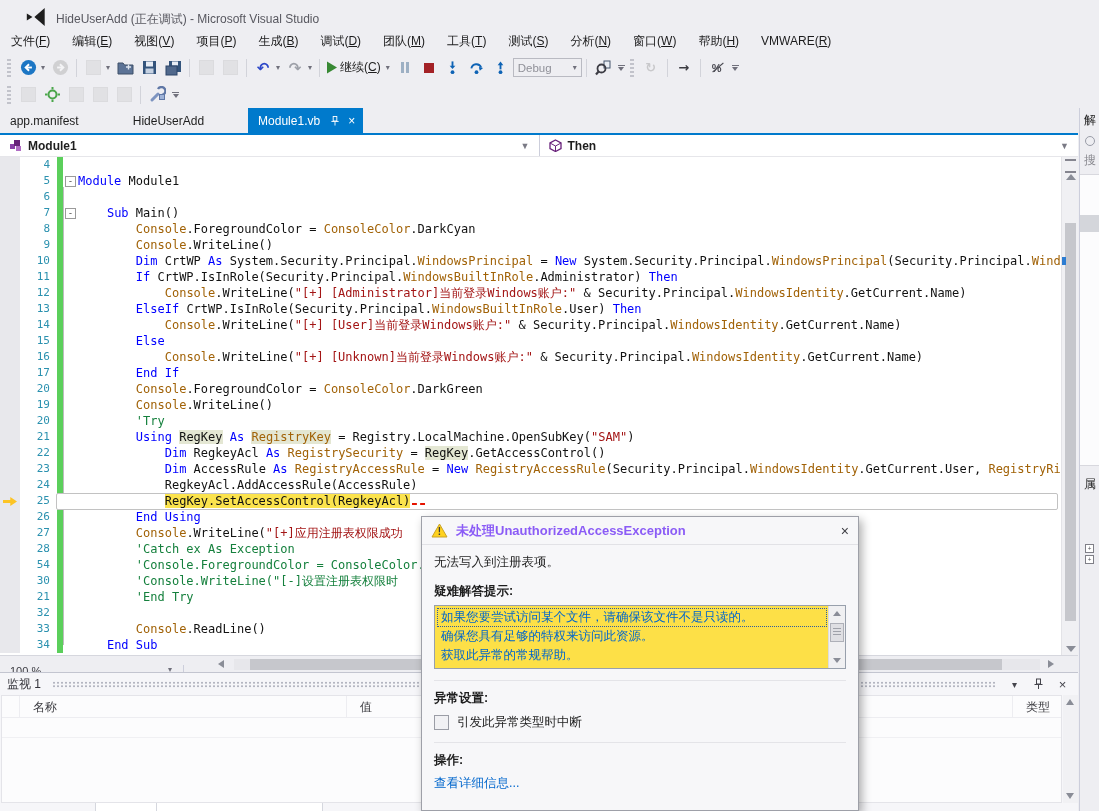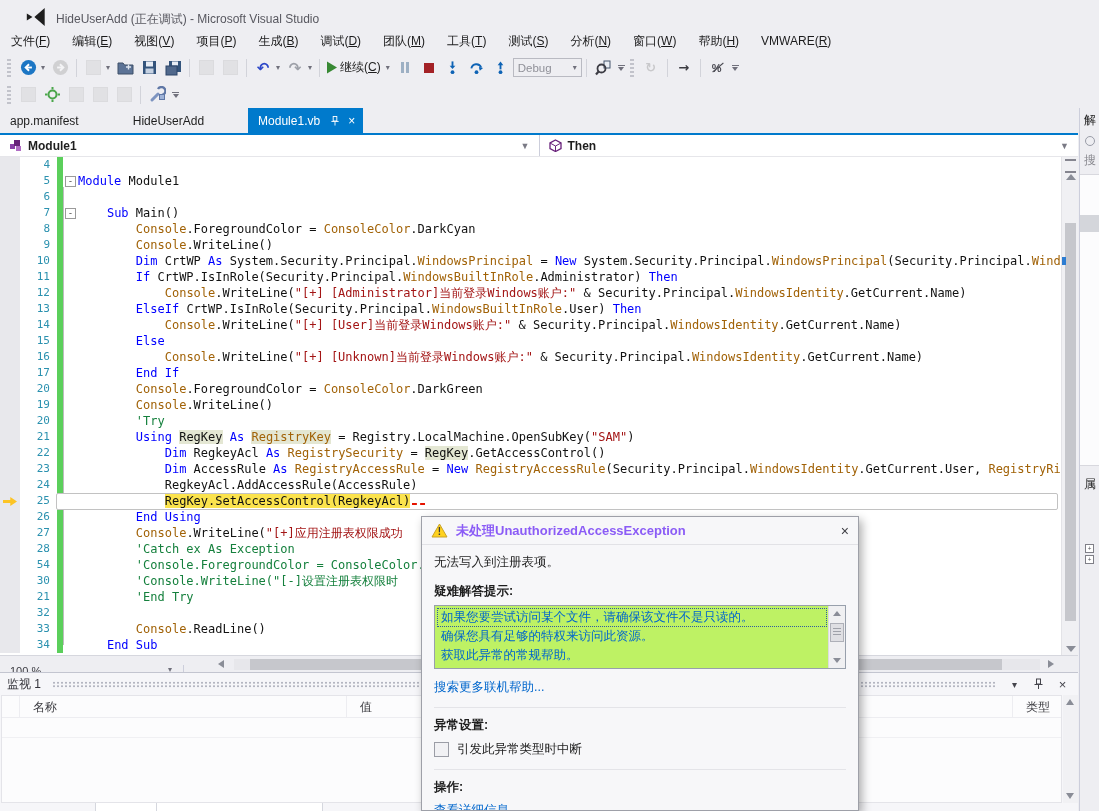--- a/index.html
+++ b/index.html
@@ -116,21 +116,21 @@
   .rs-plus2{top:447px}
   
   .exc-dialog{position:absolute;left:421px;top:516px;width:438px;height:295px;background:#f7f7f9;border:1px solid #9ea0a8;
               box-shadow:3px 4px 9px rgba(0,0,0,.32);z-index:20;box-sizing:border-box;font-size:12.5px;overflow:hidden}
   .exc-header{height:27px;display:flex;align-items:center;gap:8px;padding:0 9px;border-bottom:1px solid #e2e2e6}
   .exc-title{font-weight:bold;font-size:13px;color:#8b5cf6}
   .exc-close{margin-left:auto;color:#3e3e44;font-size:14px;line-height:14px}
   .exc-body{padding:9px 12px 0 12px}
   .exc-msg{color:#1e1e1e}
   .exc-label{font-weight:bold;margin:12px 0 5px;color:#1e1e1e}
-  .tips-box{position:relative;border:1px solid #98a0ac;background:#bef264;height:64px;padding:2px 18px 2px 2px;box-sizing:border-box}
+  .tips-box{position:relative;border:1px solid #98a0ac;background:#fde047;height:64px;padding:2px 18px 2px 2px;box-sizing:border-box}
   .tip-item{height:19px;line-height:19px;color:#0066cc;padding:0 4px;white-space:nowrap;overflow:hidden}
   .tip-item.focused{outline:1px dotted #2f5c9e;outline-offset:-1px}
   .tips-scroll{position:absolute;right:0;top:0;bottom:0;width:16px;background:#f0f0f2;border-left:1px solid #dcdce0}
   .ts-up{position:absolute;left:3.5px;top:5px;width:0;height:0;border-left:4px solid transparent;border-right:4px solid transparent;border-bottom:5px solid #8a8d97}
   .ts-down{position:absolute;left:3.5px;bottom:5px;width:0;height:0;border-left:4px solid transparent;border-right:4px solid transparent;border-top:5px solid #8a8d97}
   .ts-thumb{position:absolute;left:1px;top:17px;width:12px;height:17px;background:#dfdfe3;border:1px solid #aeb0b8;
             background-image:repeating-linear-gradient(#9fa1a9 0 1px,transparent 1px 3px);background-size:8px 9px;background-position:2px 4px;background-repeat:no-repeat}
   .exc-link{display:block;color:#0066cc;margin-top:10px;text-decoration:none}
   .exc-hr{height:1px;background:#e4e4e8;border:0;margin:11px 0 9px}
   .exc-check{display:flex;align-items:center;gap:8px;margin-top:7px}
@@ -494,21 +494,20 @@
           <div class="tip-item focused">如果您要尝试访问某个文件，请确保该文件不是只读的。</div>
           <div class="tip-item">确保您具有足够的特权来访问此资源。</div>
           <div class="tip-item">获取此异常的常规帮助。</div>
         </div>
       <div class="tips-scroll">
         <span class="ts-up"></span>
         <span class="ts-thumb"></span>
         <span class="ts-down"></span>
       </div>
     </div>
-    <a class="exc-link" href="#">搜索更多联机帮助...</a>
     <div class="exc-hr"></div>
     <div class="exc-label" style="margin-top:4px">异常设置:</div>
     <div class="exc-check">
       <span class="checkbox"></span>
       <span class="check-label">引发此异常类型时中断</span>
     </div>
     <div class="exc-hr"></div>
     <div class="exc-label" style="margin-top:0">操作:</div>
     <a class="exc-link" style="margin-top:6px" href="#">查看详细信息...</a>
 

